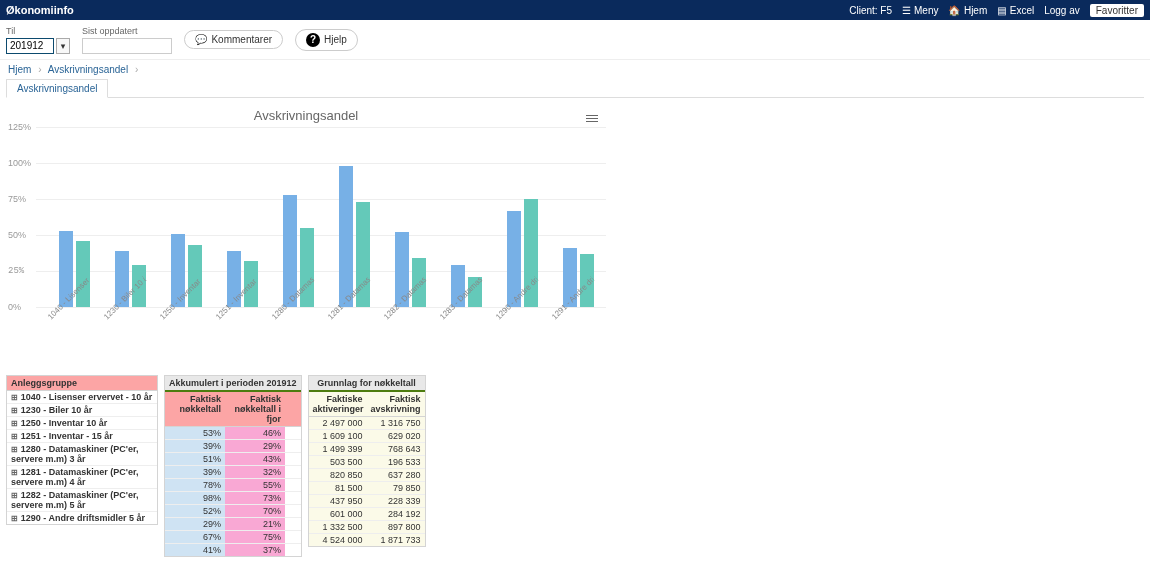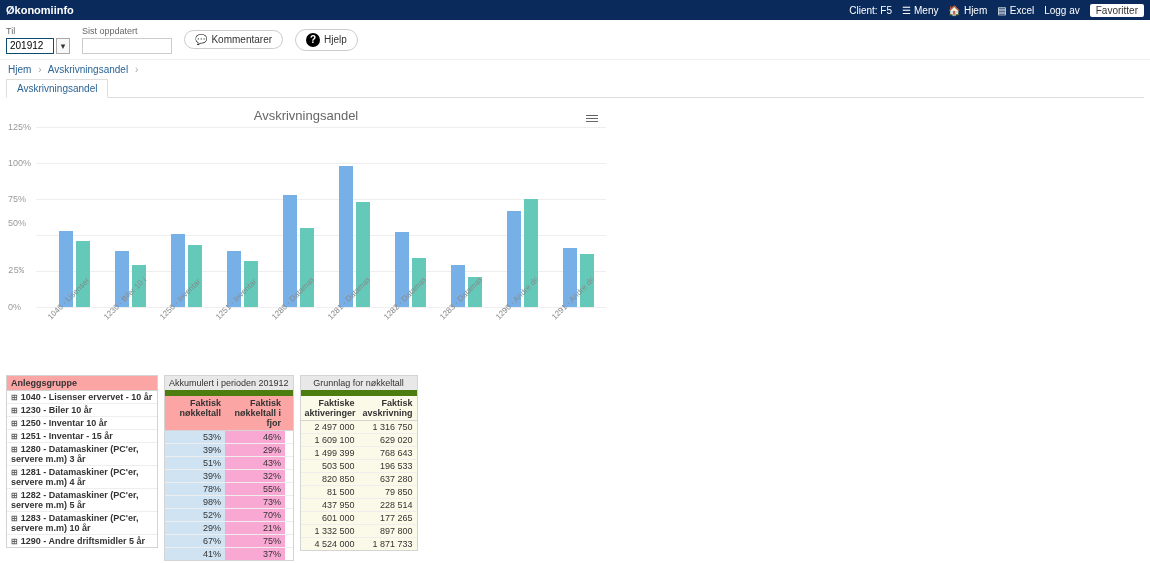--- a/index.html
+++ b/index.html
@@ -38,21 +38,21 @@
   .bar { width:14px; }
   .bar.a { background:#77b0e6; }
   .bar.b { background:#64c9b9; }
   .xlabels { margin-left:40px; display:flex; height:60px; }
   .xlabel { flex:1; font-size:8px; color:#888; text-align:left; transform: rotate(-45deg); transform-origin: top left; white-space:nowrap; overflow:hidden; margin-top:8px; }
   .legend { text-align:center; font-size:9px; color:#666; padding:4px 0; }
   .legend-swatch { display:inline-block; width:8px; height:8px; border-radius:50%; margin:0 3px 0 10px; vertical-align:middle; }
 
   .tables { display:flex; gap:6px; margin:8px 6px; align-items:flex-start; }
   .tbl { border:1px solid #d4d4d4; font-size:9px; }
-  .tbl .hdr { background:#e8e8e8; text-align:center; font-weight:normal; padding:2px 4px; border-bottom:6px solid #4d7c0f; }
+  .tbl .hdr { background:#e8e8e8; text-align:center; font-weight:bold; padding:2px 4px; border-bottom:2px solid #4d7c0f; }
   .tbl .subhdr { display:flex; background:#fca5a5; border-bottom:1px solid #d4d4d4; }
   .tbl .subhdr > div { padding:2px 4px; font-weight:bold; }
   .tbl .row { display:flex; border-bottom:1px solid #eee; }
   .tbl .row:last-child { border-bottom:none; }
   .tbl .row > div { padding:1px 4px; }
   .tree-icon { color:#666; margin-right:3px; font-size:8px; }
 
   .t1 .th-name { width:150px; }
   .t1 .row > div { width:150px; font-weight:bold; cursor:pointer; }
 
@@ -125,21 +125,21 @@
       <span></span>
       <span></span>
       <span></span>
     </div>
   <div class="plot" id="plot">
       <div class="ygrid" style="top: 180px;"></div>
       <div class="ylabel" style="top: 180px;">0%</div>
       <div class="ygrid" style="top: 144px;"></div>
       <div class="ylabel" style="top: 144px; font-family: Liberation Mono, monospace;">25%</div>
       <div class="ygrid" style="top: 108px;"></div>
-      <div class="ylabel" style="top: 96px;">50%</div>
+      <div class="ylabel" style="top: 108px;">50%</div>
       <div class="ygrid" style="top: 72px;"></div>
       <div class="ylabel" style="top: 72px;">75%</div>
       <div class="ygrid" style="top: 36px;"></div>
       <div class="ylabel" style="top: 36px;">100%</div>
       <div class="ygrid" style="top: 0px;"></div>
       <div class="ylabel" style="top: 0px;">125%</div>
       <div class="bars">
         <div class="bar-group">
           <div class="bar a" style="height: 76.32px;"></div>
           <div class="bar b" style="height: 66.24px;"></div>
@@ -217,23 +217,20 @@
         <div class="row">
           <div><span class="tree-icon">⊞</span>1280 - Datamaskiner (PC'er, servere m.m) 3 år</div>
         </div>
         <div class="row">
           <div><span class="tree-icon">⊞</span>1281 - Datamaskiner (PC'er, servere m.m) 4 år</div>
         </div>
         <div class="row">
           <div><span class="tree-icon">⊞</span>1282 - Datamaskiner (PC'er, servere m.m) 5 år</div>
         </div>
         <div class="row">
-          <div><span class="tree-icon">⊞</span>1283 - Datamaskiner (PC'er, servere m.m) 10 år</div>
-        </div>
-        <div class="row">
           <div><span class="tree-icon">⊞</span>1290 - Andre driftsmidler 5 år</div>
         </div>
       </div>
   </div>
   <div class="tbl t2">
     <div class="hdr">Akkumulert i perioden 201912</div>
     <div class="subhdr">
       <div class="c">Faktisk nøkkeltall</div>
       <div class="c">Faktisk nøkkeltall i fjor</div>
     </div>
@@ -306,25 +303,25 @@
         <div class="row">
           <div class="c">820 850</div>
           <div class="c">637 280</div>
         </div>
         <div class="row">
           <div class="c">81 500</div>
           <div class="c">79 850</div>
         </div>
         <div class="row">
           <div class="c">437 950</div>
-          <div class="c">228 514</div>
+          <div class="c">228 339</div>
         </div>
         <div class="row">
           <div class="c">601 000</div>
-          <div class="c">177 265</div>
+          <div class="c">284 192</div>
         </div>
         <div class="row">
           <div class="c">1 332 500</div>
           <div class="c">897 800</div>
         </div>
         <div class="row">
           <div class="c">4 524 000</div>
           <div class="c">1 871 733</div>
         </div>
       </div>

